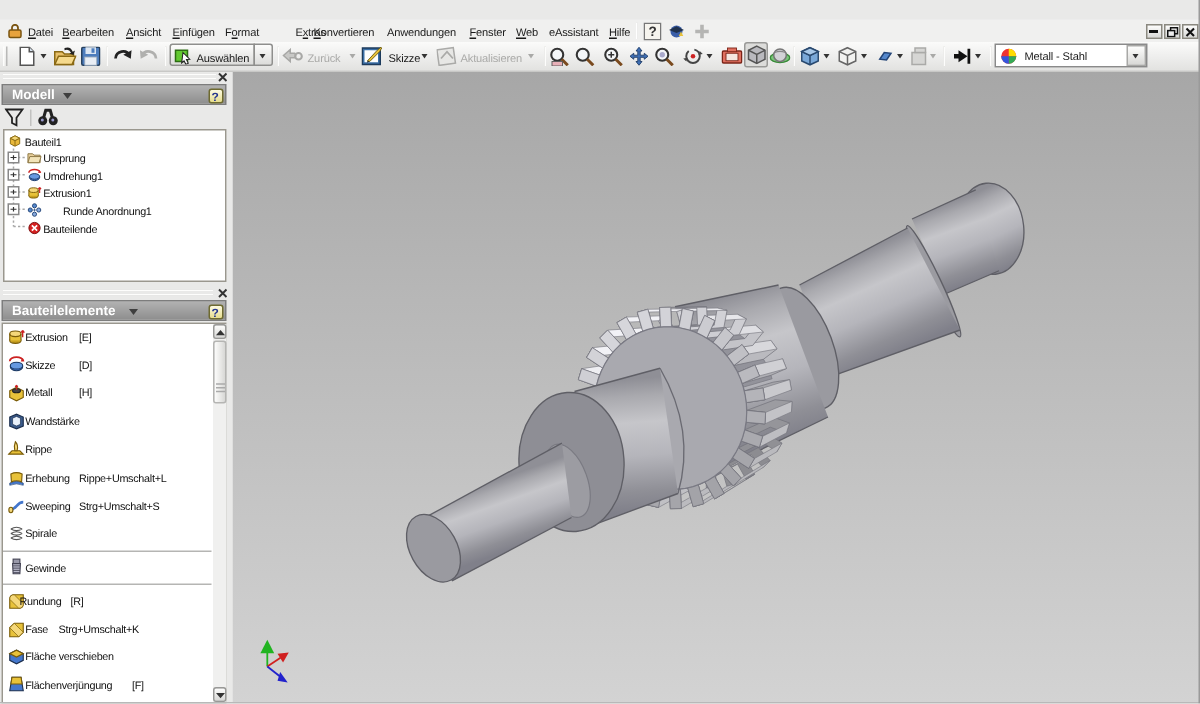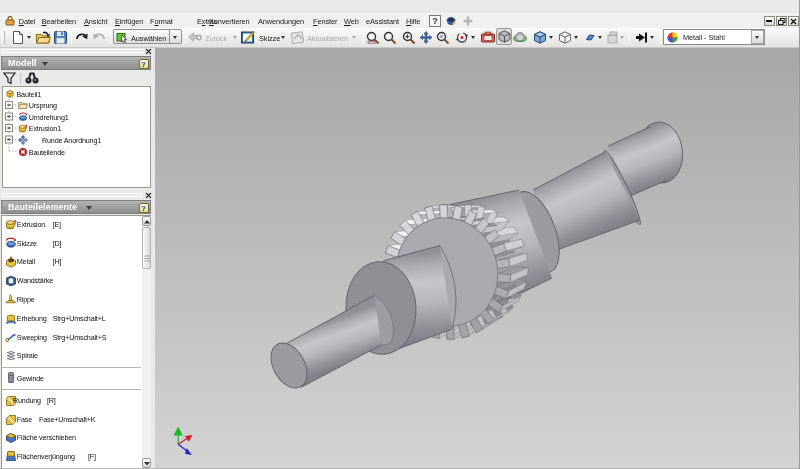--- a/index.html
+++ b/index.html
@@ -344,21 +344,21 @@
     <svg class="abs" style="left:4.5px;top:293.3px" width="12" height="12" viewBox="0 0 16 16">
       <path d="M1 13 H14 L11 10 H4 Z" fill="#e8c23a" stroke="#7a5c08"></path>
       <path d="M7 2 Q10 5 8.5 10 H6.5 Q5.5 5.5 7 2 Z" fill="#f5d87a" stroke="#7a5c08"></path>
     </svg>
     <div class="trow" style="left:16.8px;top:294.8px">Rippe</div>
     <svg class="abs" style="left:4.5px;top:312.7px" width="12" height="12" viewBox="0 0 16 16">
       <path d="M2 12 Q8 9 14 12 L14 14 Q8 11.5 2 14 Z" fill="#4477cc" stroke="#224477" stroke-width="0.6"></path>
       <path d="M3 4 Q8 1.5 13 4 L12.5 11 Q8 9 3.5 11 Z" fill="#e8c23a" stroke="#7a5c08"></path>
     </svg>
     <div class="trow" style="left:16.8px;top:314.2px">Erhebung</div>
-    <div class="trow" style="left:52.7px;top:314.2px">Strg+Umschalt+L</div>
+    <div class="trow" style="left:52.7px;top:314.2px">Rippe+Umschalt+L</div>
     <svg class="abs" style="left:4.5px;top:331.3px" width="12" height="12" viewBox="0 0 16 16">
       <path d="M1.5 12 Q5 12 8 8.5 Q11 5 14 5" fill="none" stroke="#4477cc" stroke-width="2.4"></path>
       <ellipse cx="3" cy="12" rx="1.8" ry="2.4" fill="#f5d87a" stroke="#7a5c08"></ellipse>
     </svg>
     <div class="trow" style="left:16.8px;top:332.8px">Sweeping</div>
     <div class="trow" style="left:52.7px;top:332.8px">Strg+Umschalt+S</div>
     <svg class="abs" style="left:4.5px;top:349.6px" width="12" height="12" viewBox="0 0 16 16">
       <path d="M3 3.5 Q8 0.5 13 3.5 M3 3.5 Q8 6.5 13 3.5 M3 7.5 Q8 4.5 13 7.5 M3 7.5 Q8 10.5 13 7.5 M3 11.5 Q8 8.5 13 11.5 M3 11.5 Q8 14.5 13 11.5" fill="none" stroke="#555" stroke-width="1"></path>
     </svg>
     <div class="trow" style="left:16.8px;top:351.1px">Spirale</div>
@@ -372,21 +372,21 @@
       <path d="M2 6 Q2 2 6 2 H14 V10 Q14 14 10 14 H2 Z" fill="#e8c23a" stroke="#7a5c08"></path>
       <path d="M2 6 Q2 2 6 2 L14 10 Q14 14 10 14 Z" fill="#f5d87a" stroke="#7a5c08" stroke-width="0.6"></path>
     </svg>
     <div class="trow" style="left:13px;top:396.2px">Rundung</div>
     <div class="trow" style="left:47px;top:396.2px">[R]</div>
     <svg class="abs" style="left:4.5px;top:413.6px" width="12" height="12" viewBox="0 0 16 16">
       <path d="M2 6 L6 2 H14 V10 L10 14 H2 Z" fill="#e8c23a" stroke="#7a5c08"></path>
       <path d="M2 6 L6 2 L14 10 L10 14 Z" fill="#f5d87a" stroke="#7a5c08" stroke-width="0.6"></path>
     </svg>
     <div class="trow" style="left:16.8px;top:415.1px">Fase</div>
-    <div class="trow" style="left:39px;top:415.1px">Fase+Umschalt+K</div>
+    <div class="trow" style="left:39px;top:415.1px">Strg+Umschalt+K</div>
     <svg class="abs" style="left:4.5px;top:431.9px" width="12" height="12" viewBox="0 0 16 16">
       <path d="M2 5 L8 2 L14 5 V11 L8 14 L2 11 Z" fill="#4477cc" stroke="#1c2f4d"></path>
       <path d="M2 5 L8 8 L14 5 L8 2 Z" fill="#e8c23a" stroke="#7a5c08"></path>
     </svg>
     <div class="trow" style="left:16.8px;top:433.4px">Fläche verschieben</div>
     <svg class="abs" style="left:4.5px;top:450.4px" width="12" height="12" viewBox="0 0 16 16">
       <path d="M4 2 L12 2 L14 14 L2 14 Z" fill="#4477cc" stroke="#1c2f4d"></path>
       <path d="M4 2 L12 2 L13 8 L3 8 Z" fill="#e8c23a" stroke="#7a5c08"></path>
     </svg>
     <div class="trow" style="left:16.8px;top:451.9px">Flächenverjüngung</div>

